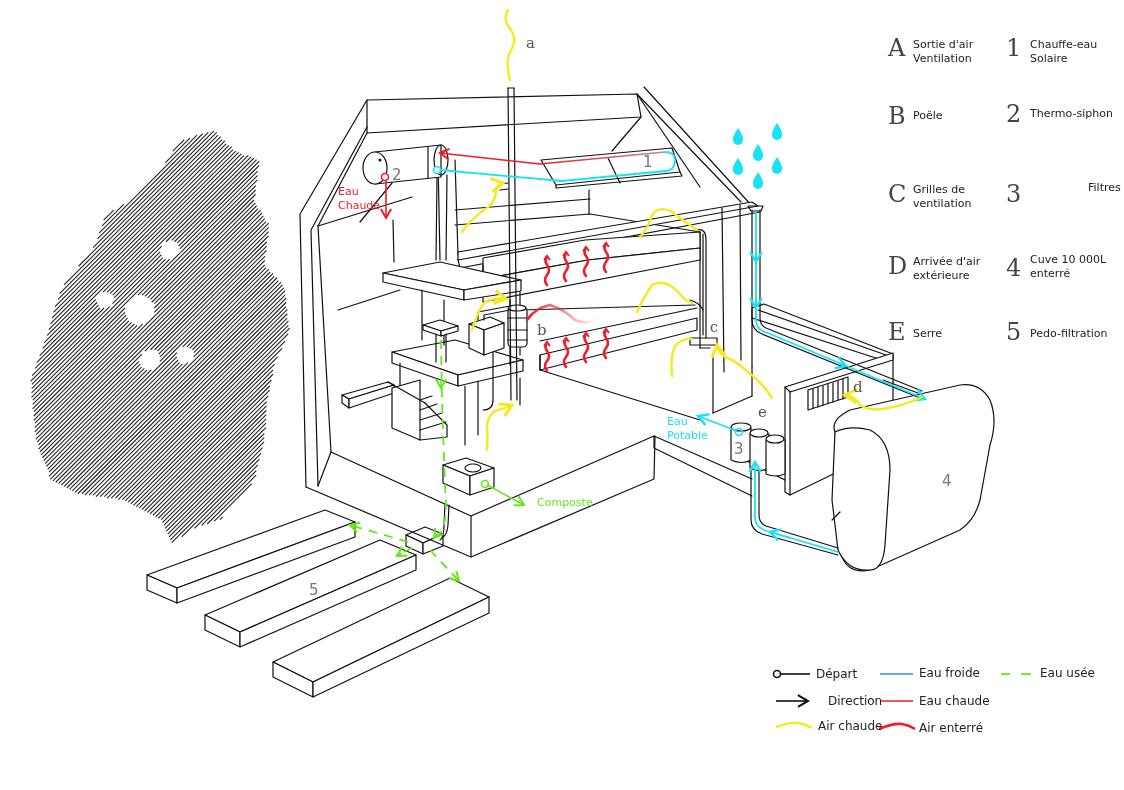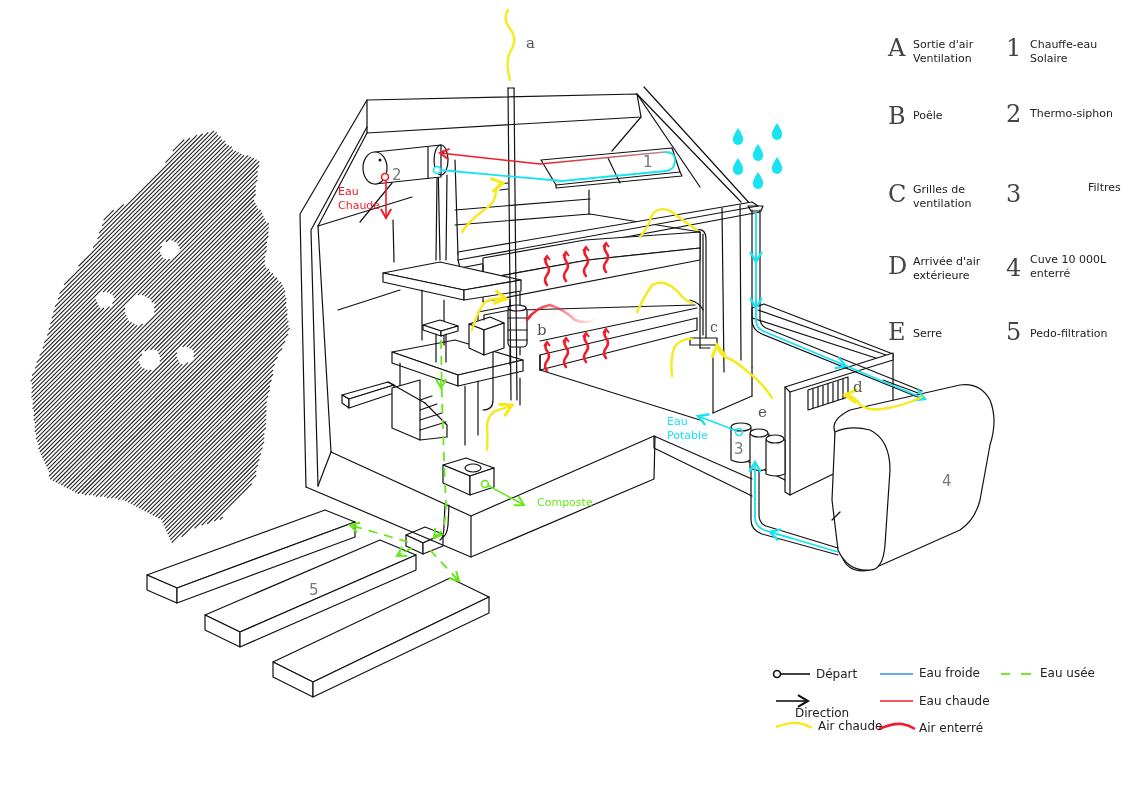--- a/index.html
+++ b/index.html
@@ -552,19 +552,19 @@
     <span class="legend-txt" style="left:1030px;top:267px;">enterré</span>
   </div>
   <div>
     <span class="legend-key" style="left:1006px;top:318px;">5</span>
     <span class="legend-txt" style="left:1030px;top:327px;">Pedo-filtration</span>
   </div>
 </div>
 
 <div>
   <span class="lg-txt" style="left:816px;top:667px;">Départ</span>
-  <span class="lg-txt" style="left:795px;top:694px;margin-top:12px;">Direction</span>
+  <span class="lg-txt" style="left:828px;top:694px;">Direction</span>
   <span class="lg-txt" style="left:818px;top:719px;">Air chaude</span>
   <span class="lg-txt" style="left:919px;top:666px;">Eau froide</span>
   <span class="lg-txt" style="left:919px;top:694px;">Eau chaude</span>
   <span class="lg-txt" style="left:919px;top:721px;">Air enterré</span>
   <span class="lg-txt" style="left:1040px;top:666px;">Eau usée</span>
 </div>
 
 </body></html>

